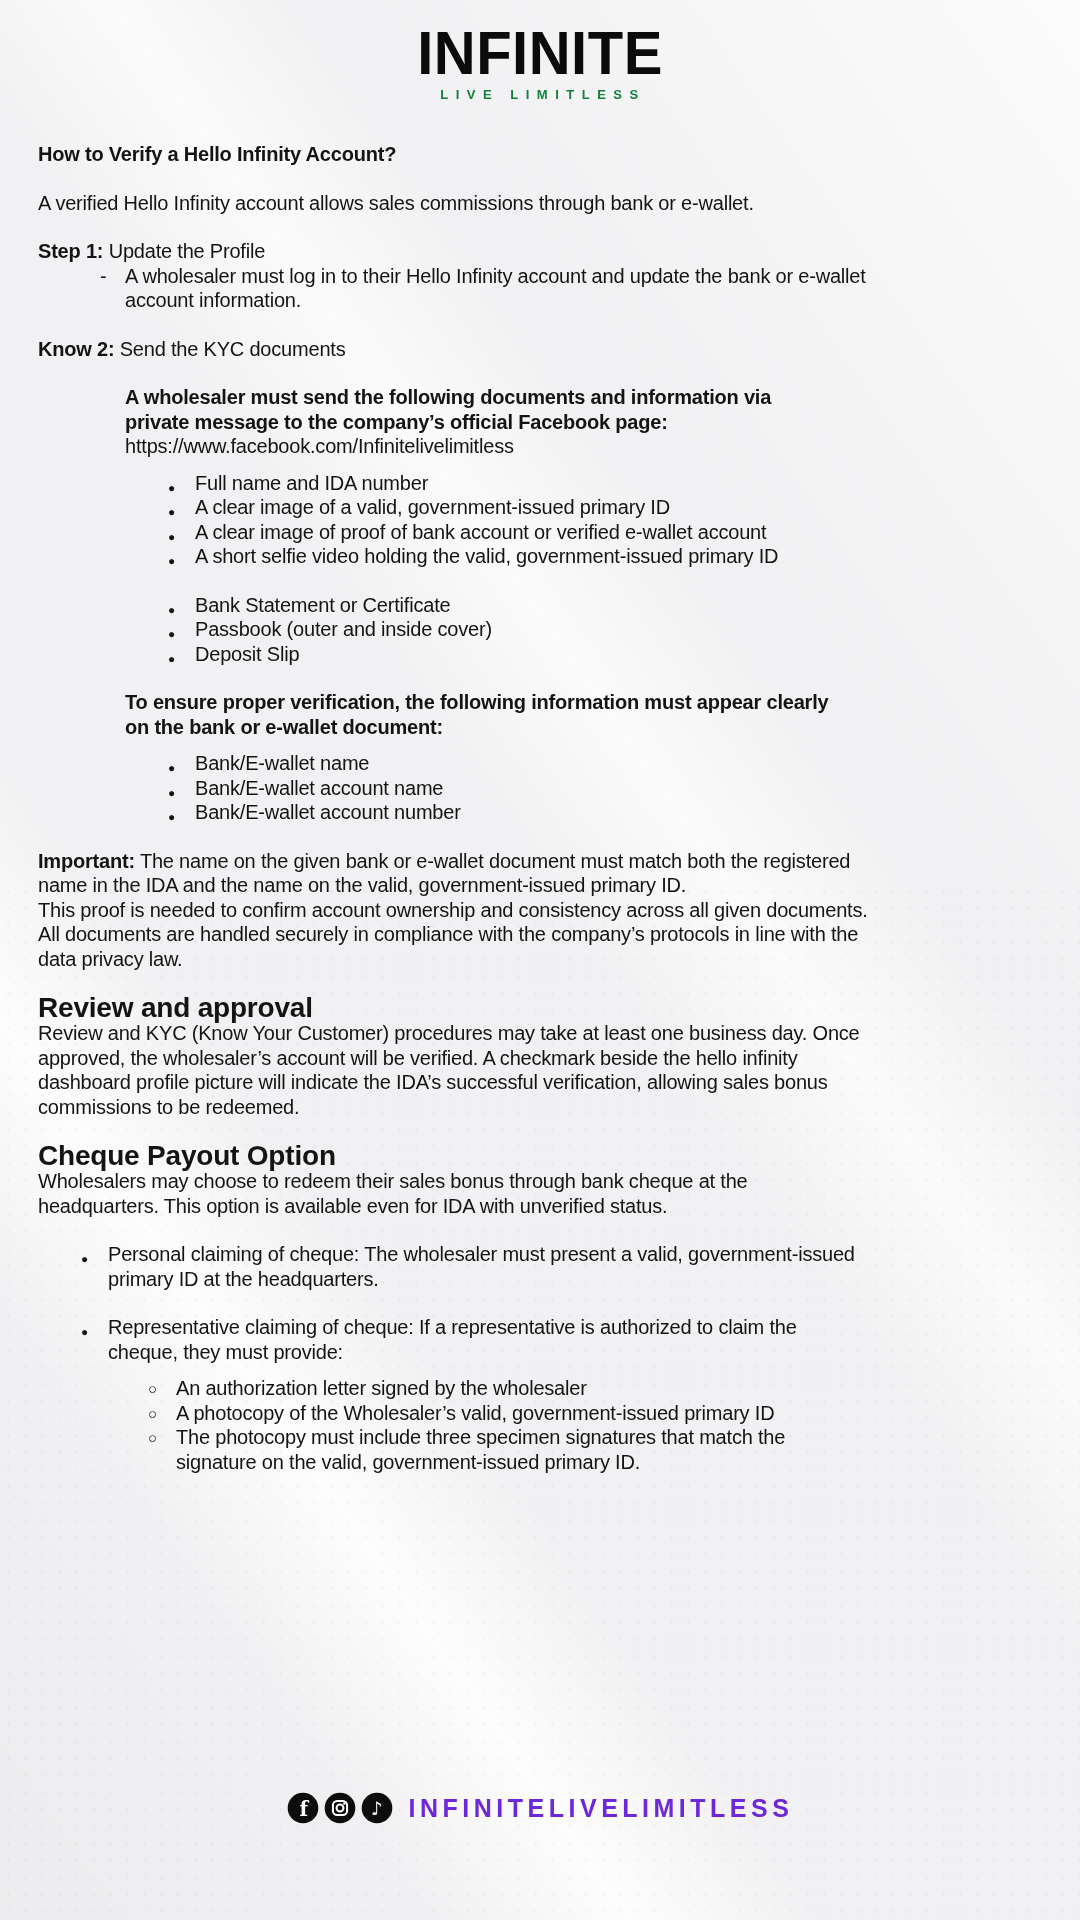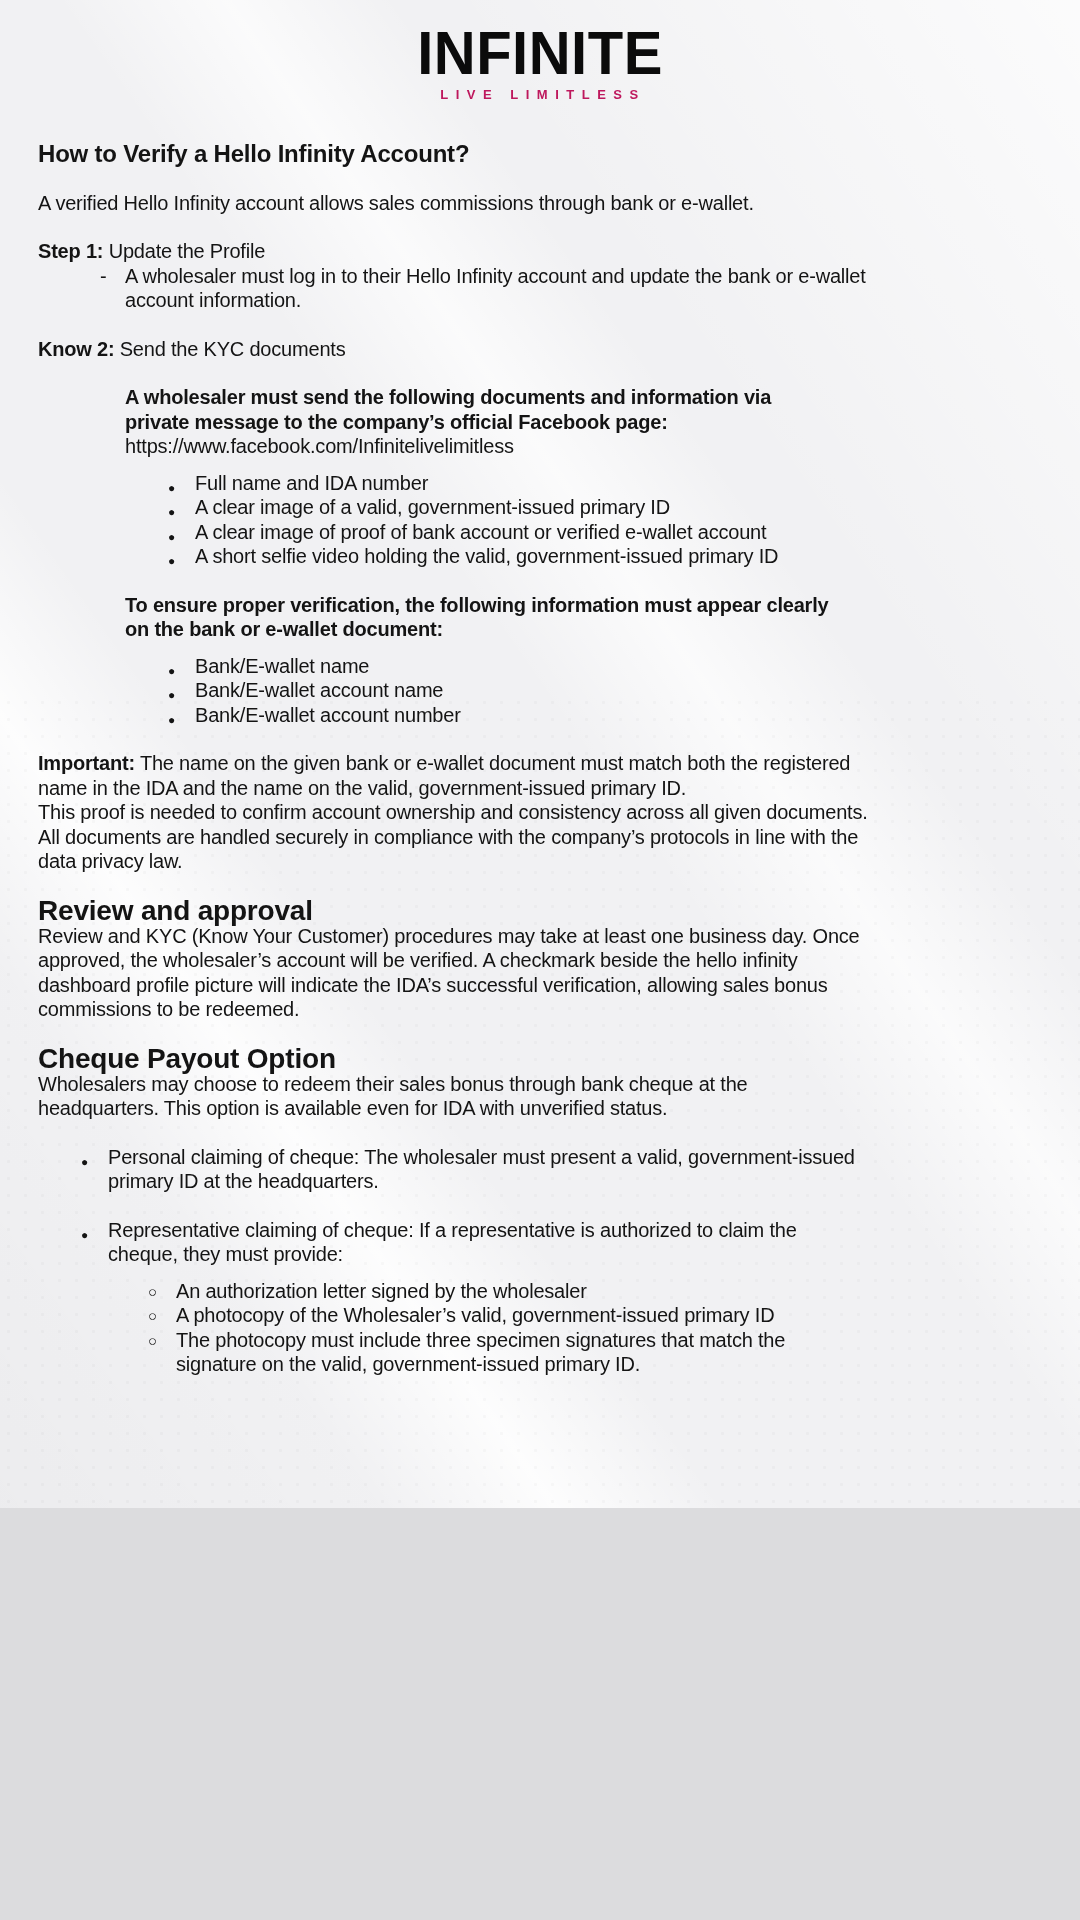--- a/index.html
+++ b/index.html
@@ -1,18 +1,18 @@
 <!DOCTYPE html>
 <html><head>
 <meta charset="utf-8">
 <style>
   html,body { margin:0; padding:0; background:#dcdcde; }
   .page {
     position:relative;
-    width:1080px; height:1508px;
+    width:1080px; height:1920px;
     margin:0 auto;
     background:#f1f1f3;
     font-family:"Liberation Sans", sans-serif;
     color:#141414;
     overflow:hidden;
   }
   
   .page::before {
     content:""; position:absolute; inset:0; pointer-events:none;
     background:
@@ -27,31 +27,31 @@
     background-image:radial-gradient(rgba(0,0,0,0.022) 1.4px, transparent 1.5px);
     background-size:17px 17px;
   }
   .logo { position:relative; text-align:center; padding-top:24px; z-index:2; }
   .logo-word {
     font-size:58px; font-weight:700; letter-spacing:0.5px; color:#0b0b0b;
     transform:scaleY(1.04); line-height:1;
   }
   .logo-tag {
     margin-top:5px; font-size:13px; font-weight:700;
-    letter-spacing:7.5px; padding-left:6px; color:#be185d;
+    letter-spacing:7.5px; padding-left:6px; color:#15803d;
   }
   .content {
     position:relative; z-index:2;
     margin-left:38px; width:830px;
     font-size:20px; line-height:24.5px; letter-spacing:-0.2px;
   }
   p { margin:0; }
   ul { margin:12px; padding:0; list-style:none; }
   .mt { margin-top:24px; }
-  .title { font-size:24px; font-weight:700; margin-top:40px; letter-spacing:-0.2px; }
+  .title { font-size:20px; font-weight:700; margin-top:40px; letter-spacing:-0.2px; }
   b.lbl { font-weight:700; }
   .h2 { font-size:28px; font-weight:700; line-height:26px; }
   .indent { margin-left:87px; }
   .indent > .para-narrow { max-width:705px;font-weight:bold; }
   .dash-item { position:relative; padding-left:87px; }
   .dash-item::before { content:"-"; position:absolute; left:62px; top:0; }
   .bullets li { position:relative; padding-left:58px; }
   .bullets li::before { content:"●"; position:absolute; left:31px; top:5px; font-size:12px; }
   .bullets li.gap { margin-top:24px; }
   .circles li { position:relative; padding-left:56px; }
@@ -94,20 +94,25 @@
       <p>https://www.facebook.com/Infinitelivelimitless</p>
       <ul class="bullets">
         <li>Full name and IDA number</li>
         <li>A clear image of a valid, government-issued primary ID</li>
         <li>A clear image of proof of bank account or verified e-wallet account</li>
         <li>A short selfie video holding the valid, government-issued primary ID</li>
       </ul>
     </div>
 
     <div class="indent mt">
+      <ul class="bullets">
+        <li>Bank Statement or Certificate</li>
+        <li>Passbook (outer and inside cover)</li>
+        <li>Deposit Slip</li>
+      </ul>
     </div>
 
     <div class="indent mt">
       <p class="para-narrow">To ensure proper verification, the following information must appear clearly on the bank or e-wallet document:</p>
       <ul class="bullets">
         <li>Bank/E-wallet name</li>
         <li>Bank/E-wallet account name</li>
         <li>Bank/E-wallet account number</li>
       </ul>
     </div>

